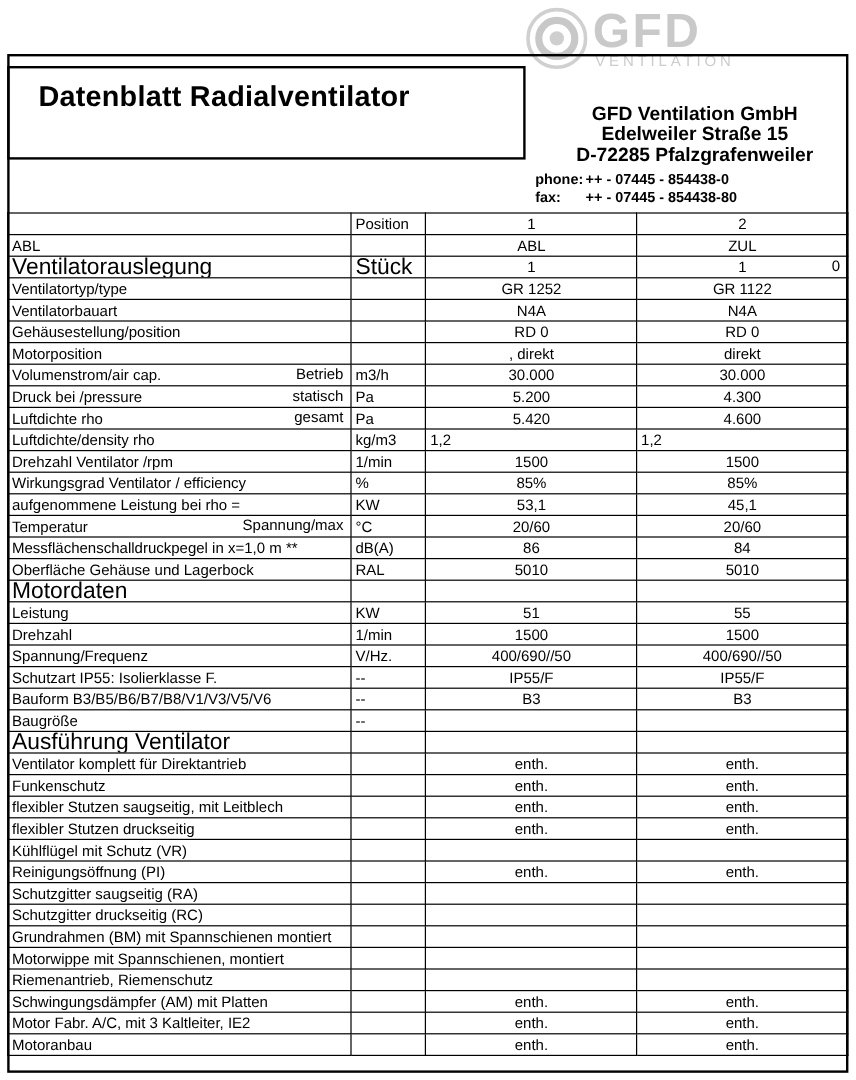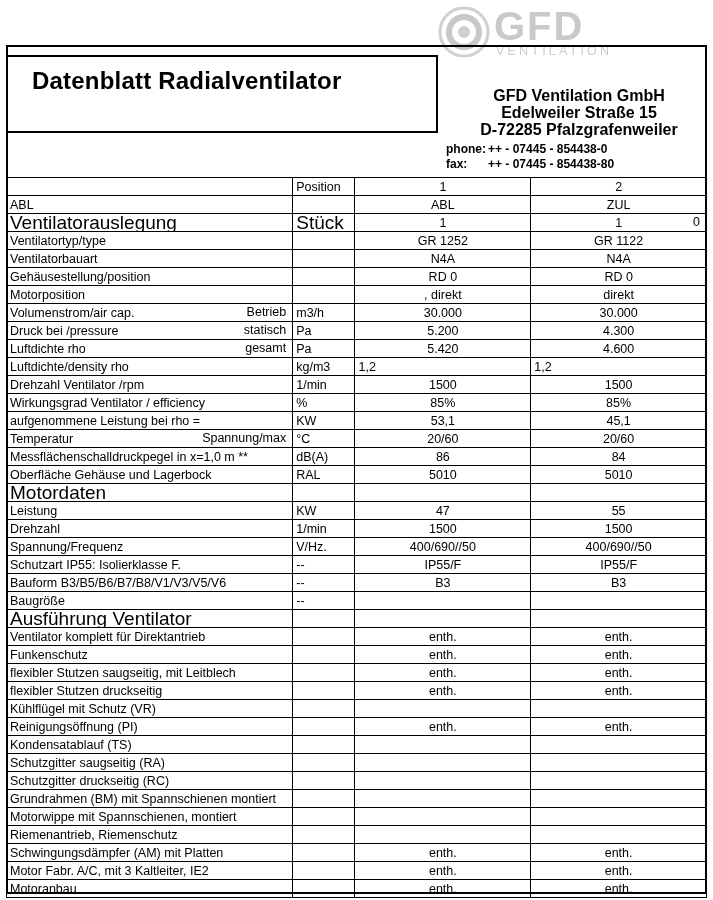--- a/index.html
+++ b/index.html
@@ -305,21 +305,21 @@
         </tr>
         <tr>
           <td class="c-label section">Motordaten</td>
           <td class="c-unit section"></td>
           <td class="c-v1 section" style="font-size: 12.5px; font-weight: normal;"></td>
           <td class="c-v2 section" style="font-size: 12.5px; font-weight: normal; position: relative;"></td>
         </tr>
         <tr>
           <td class="c-label lbl-main">Leistung</td>
           <td class="c-unit">KW</td>
-          <td class="c-v1">47</td>
+          <td class="c-v1">51</td>
           <td class="c-v2">55</td>
         </tr>
         <tr>
           <td class="c-label lbl-main">Drehzahl</td>
           <td class="c-unit">1/min</td>
           <td class="c-v1">1500</td>
           <td class="c-v2">1500</td>
         </tr>
         <tr>
           <td class="c-label lbl-main">Spannung/Frequenz</td>
@@ -381,26 +381,20 @@
           <td class="c-v1"></td>
           <td class="c-v2"></td>
         </tr>
         <tr>
           <td class="c-label lbl-main">Reinigungsöffnung (PI)</td>
           <td class="c-unit"></td>
           <td class="c-v1">enth.</td>
           <td class="c-v2">enth.</td>
         </tr>
         <tr>
-          <td class="c-label lbl-main">Kondensatablauf (TS)</td>
-          <td class="c-unit"></td>
-          <td class="c-v1"></td>
-          <td class="c-v2"></td>
-        </tr>
-        <tr>
           <td class="c-label lbl-main">Schutzgitter saugseitig (RA)</td>
           <td class="c-unit"></td>
           <td class="c-v1"></td>
           <td class="c-v2"></td>
         </tr>
         <tr>
           <td class="c-label lbl-main">Schutzgitter druckseitig (RC)</td>
           <td class="c-unit"></td>
           <td class="c-v1"></td>
           <td class="c-v2"></td>

